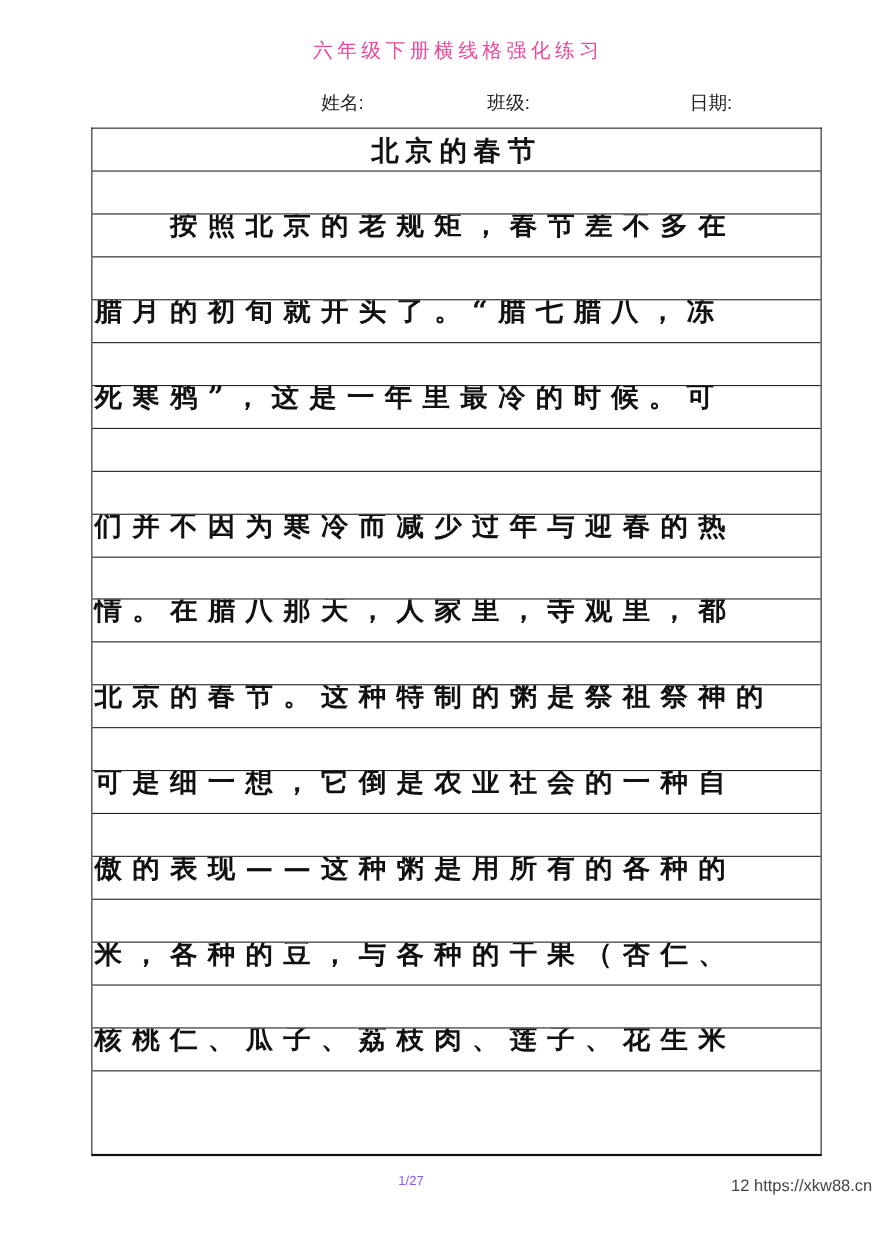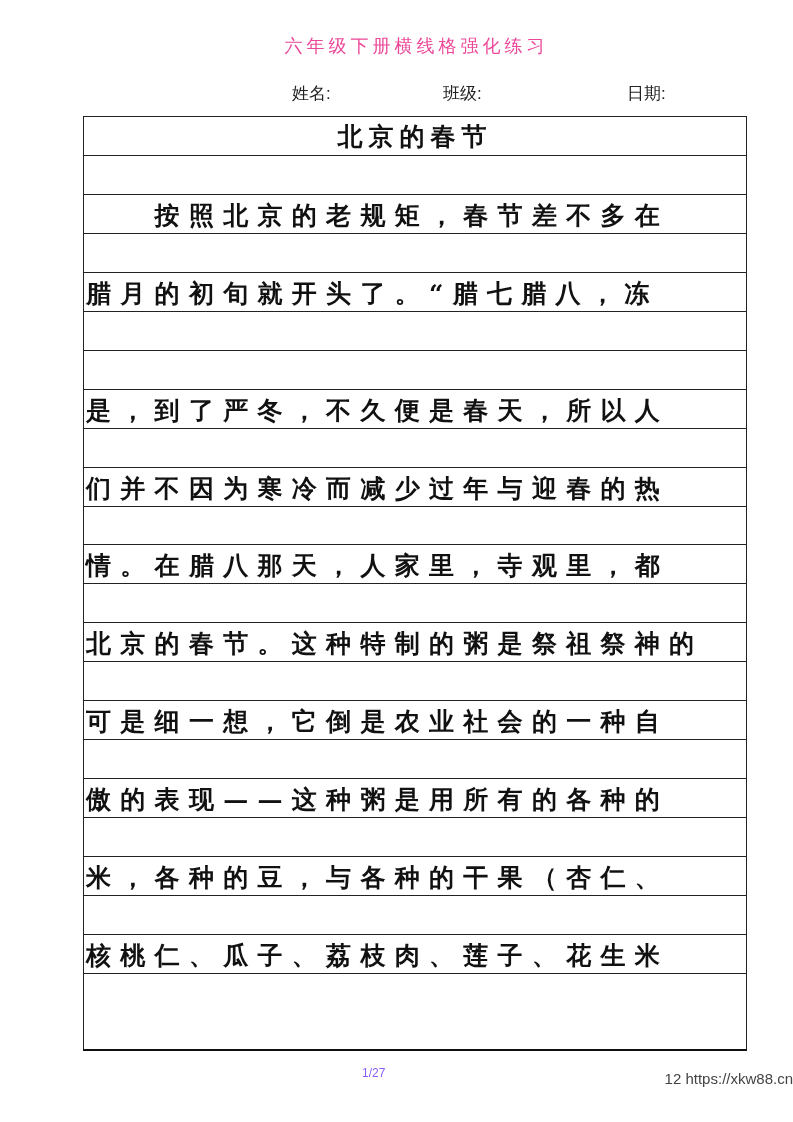--- a/index.html
+++ b/index.html
@@ -14,21 +14,21 @@
     border-left:1.5px solid #222; border-right:1.5px solid #222; border-bottom:2px solid #111;
     border-top:1.5px solid #222; box-sizing:border-box;font-weight:bold;
   }
   .row {
     height:38.96px; box-sizing:border-box; border-bottom:1.3px solid #222;
     font-family:"DejaVu Serif", serif; font-size:25px; color:#111;
     display:flex; align-items:flex-end; white-space:nowrap; overflow:hidden;
   }
   .row:last-child { border-bottom:none; }
   .row.heading { justify-content:center; letter-spacing:6px; padding-bottom:2px; }
-  .row.text { padding-left:2px; letter-spacing:9.3px; padding-bottom:1px; }
+  .row.text { padding-left:2px; letter-spacing:9.3px; padding-bottom:12px; }
   .footer {
     position:absolute; top:1070px; left:0; width:793px; text-align:right;
     font-family:"Liberation Sans", sans-serif; font-size:15px; color:#444;
   }
   .footer .pg { position:absolute; left:362px; top:-4px; font-size:12px; color:#8b5cf6; }
 </style>
 </head>
 <body>
 
 <div class="title">六年级下册横线格强化练习</div>
@@ -36,22 +36,22 @@
 <div class="info" style="left:443px;">班级:</div>
 <div class="info" style="left:594px;margin-left:33px;">日期:</div>
 
 <div class="sheet">
   <div class="row heading">北京的春节</div>
   <div class="row"></div>
   <div class="row text">　　按照北京的老规矩，春节差不多在</div>
   <div class="row"></div>
   <div class="row text">腊月的初旬就开头了。“腊七腊八，冻</div>
   <div class="row"></div>
+  <div class="row text">死寒鸦”，这是一年里最冷的时候。可</div>
   <div class="row"></div>
-  <div class="row text">是，到了严冬，不久便是春天，所以人</div>
   <div class="row"></div>
   <div class="row text">们并不因为寒冷而减少过年与迎春的热</div>
   <div class="row"></div>
   <div class="row text">情。在腊八那天，人家里，寺观里，都</div>
   <div class="row"></div>
   <div class="row text">北京的春节。这种特制的粥是祭祖祭神的</div>
   <div class="row"></div>
   <div class="row text">可是细一想，它倒是农业社会的一种自</div>
   <div class="row"></div>
   <div class="row text">傲的表现——这种粥是用所有的各种的</div>

